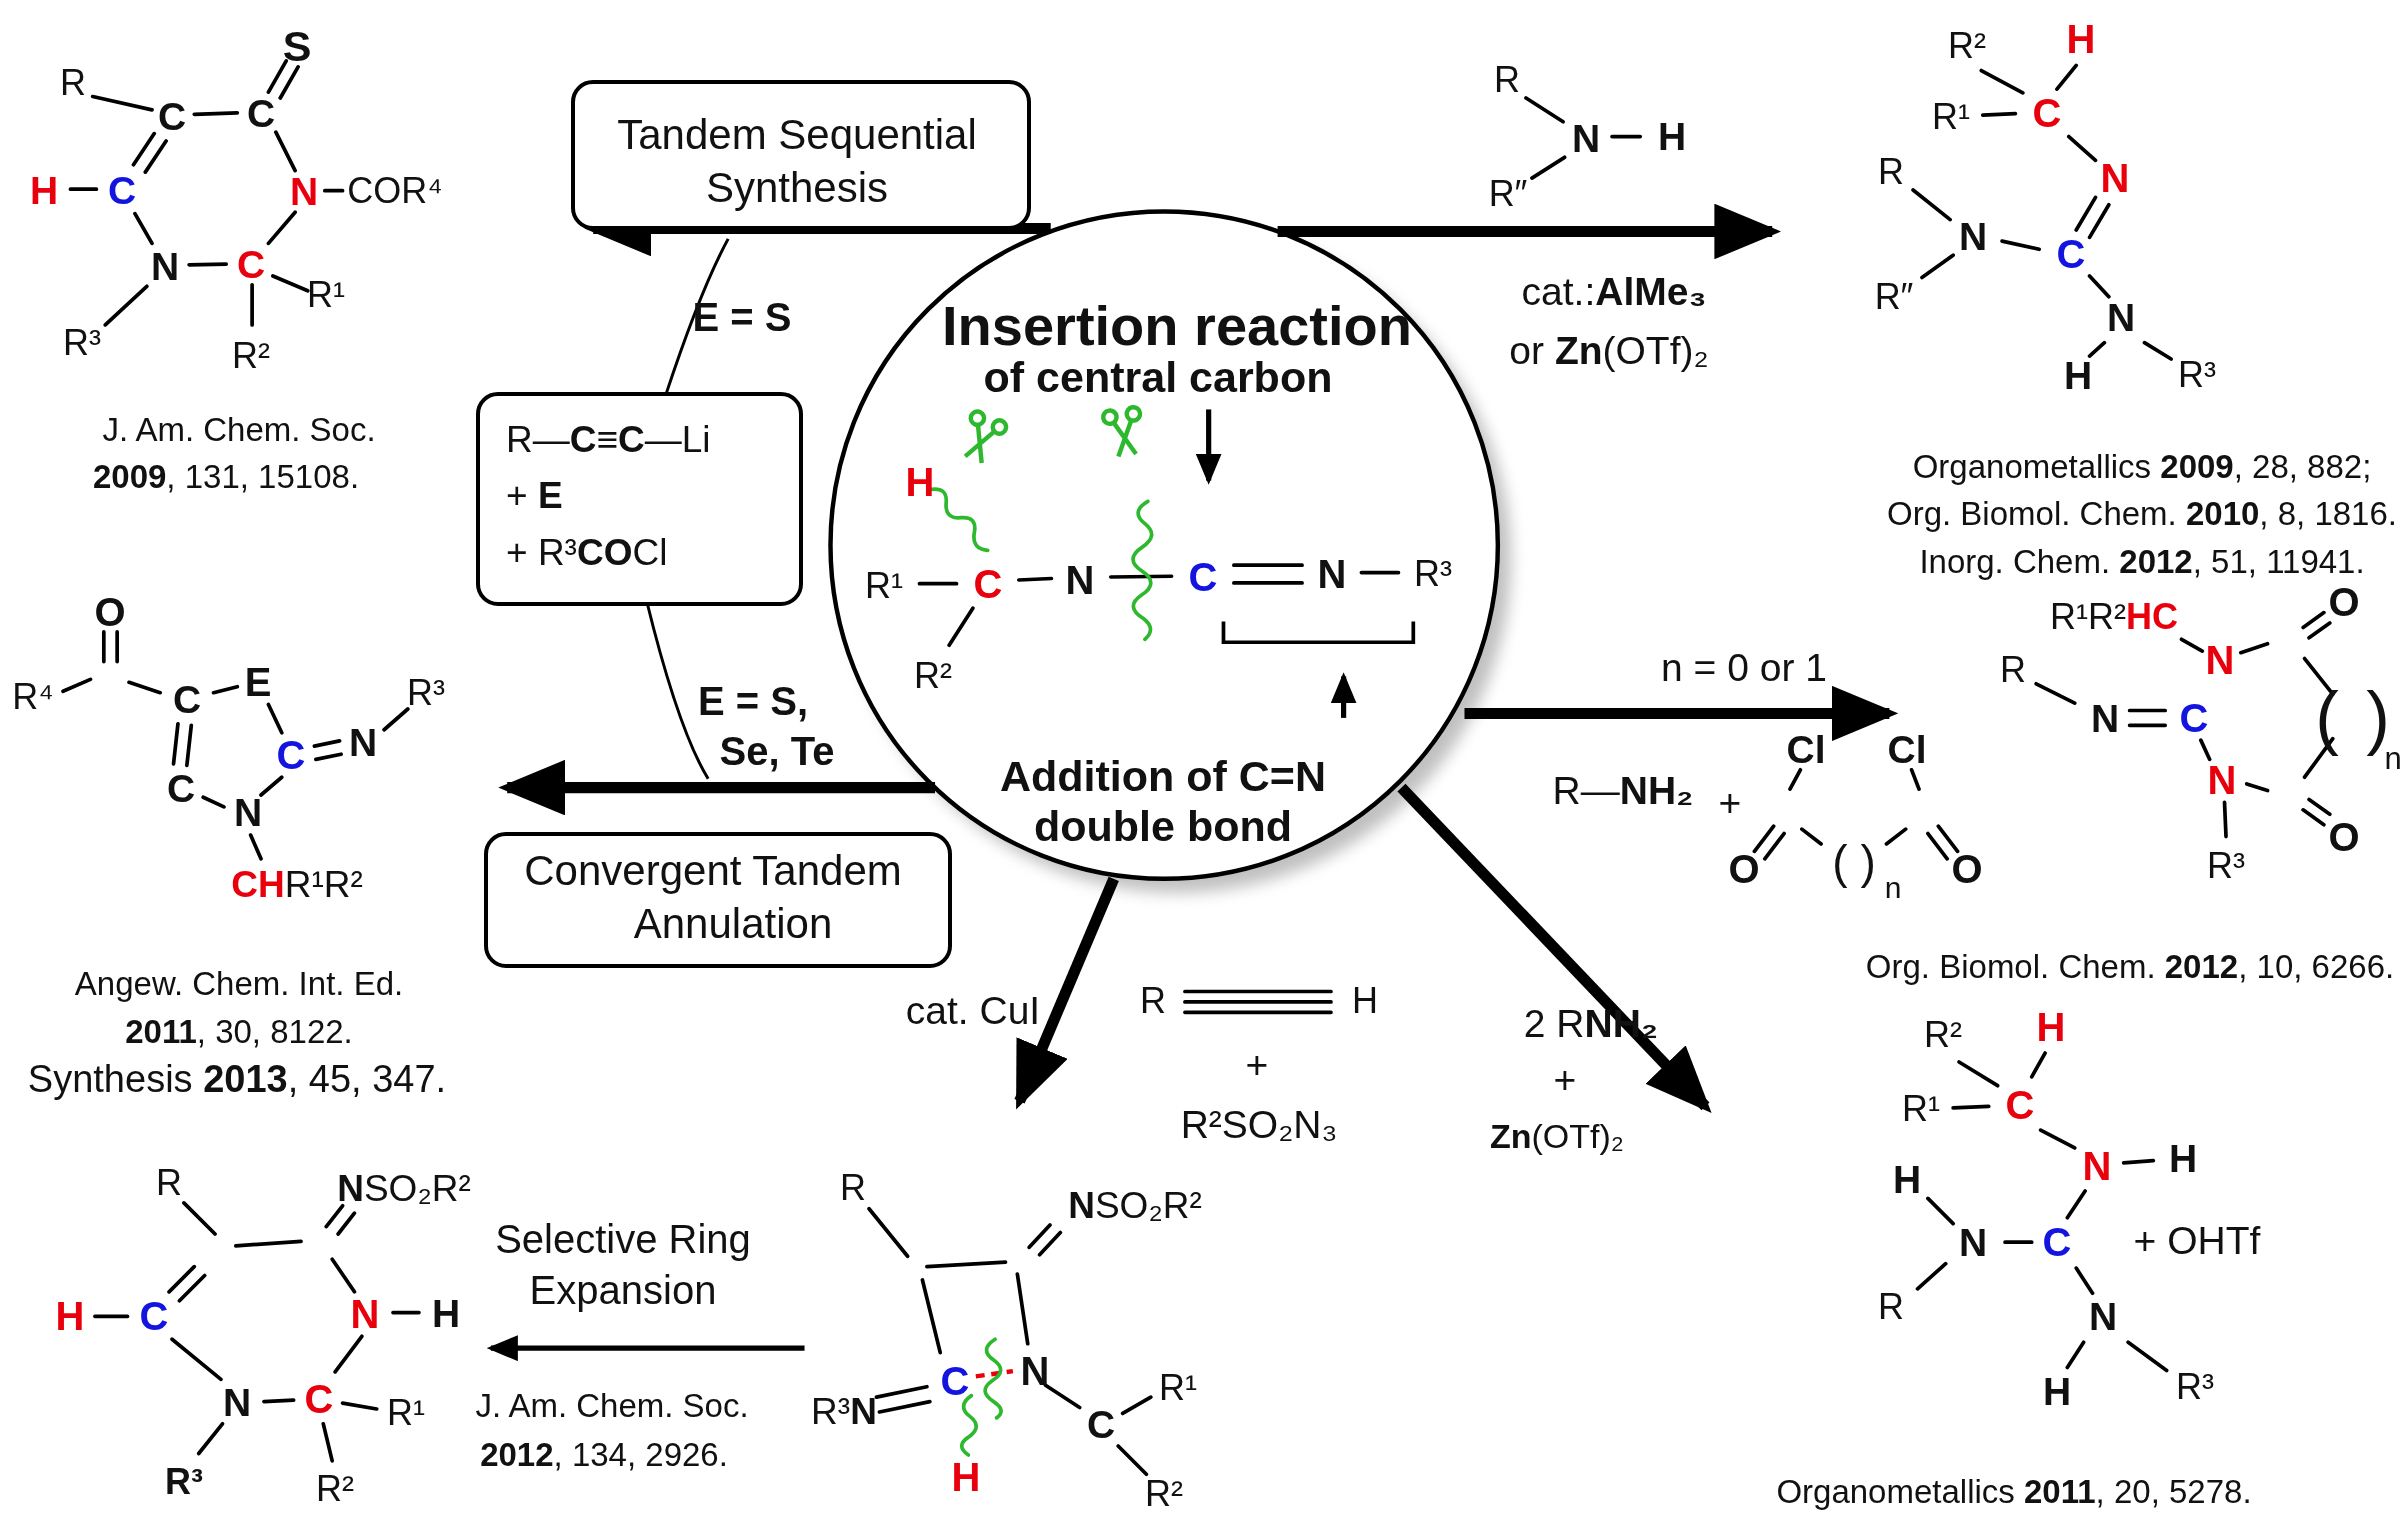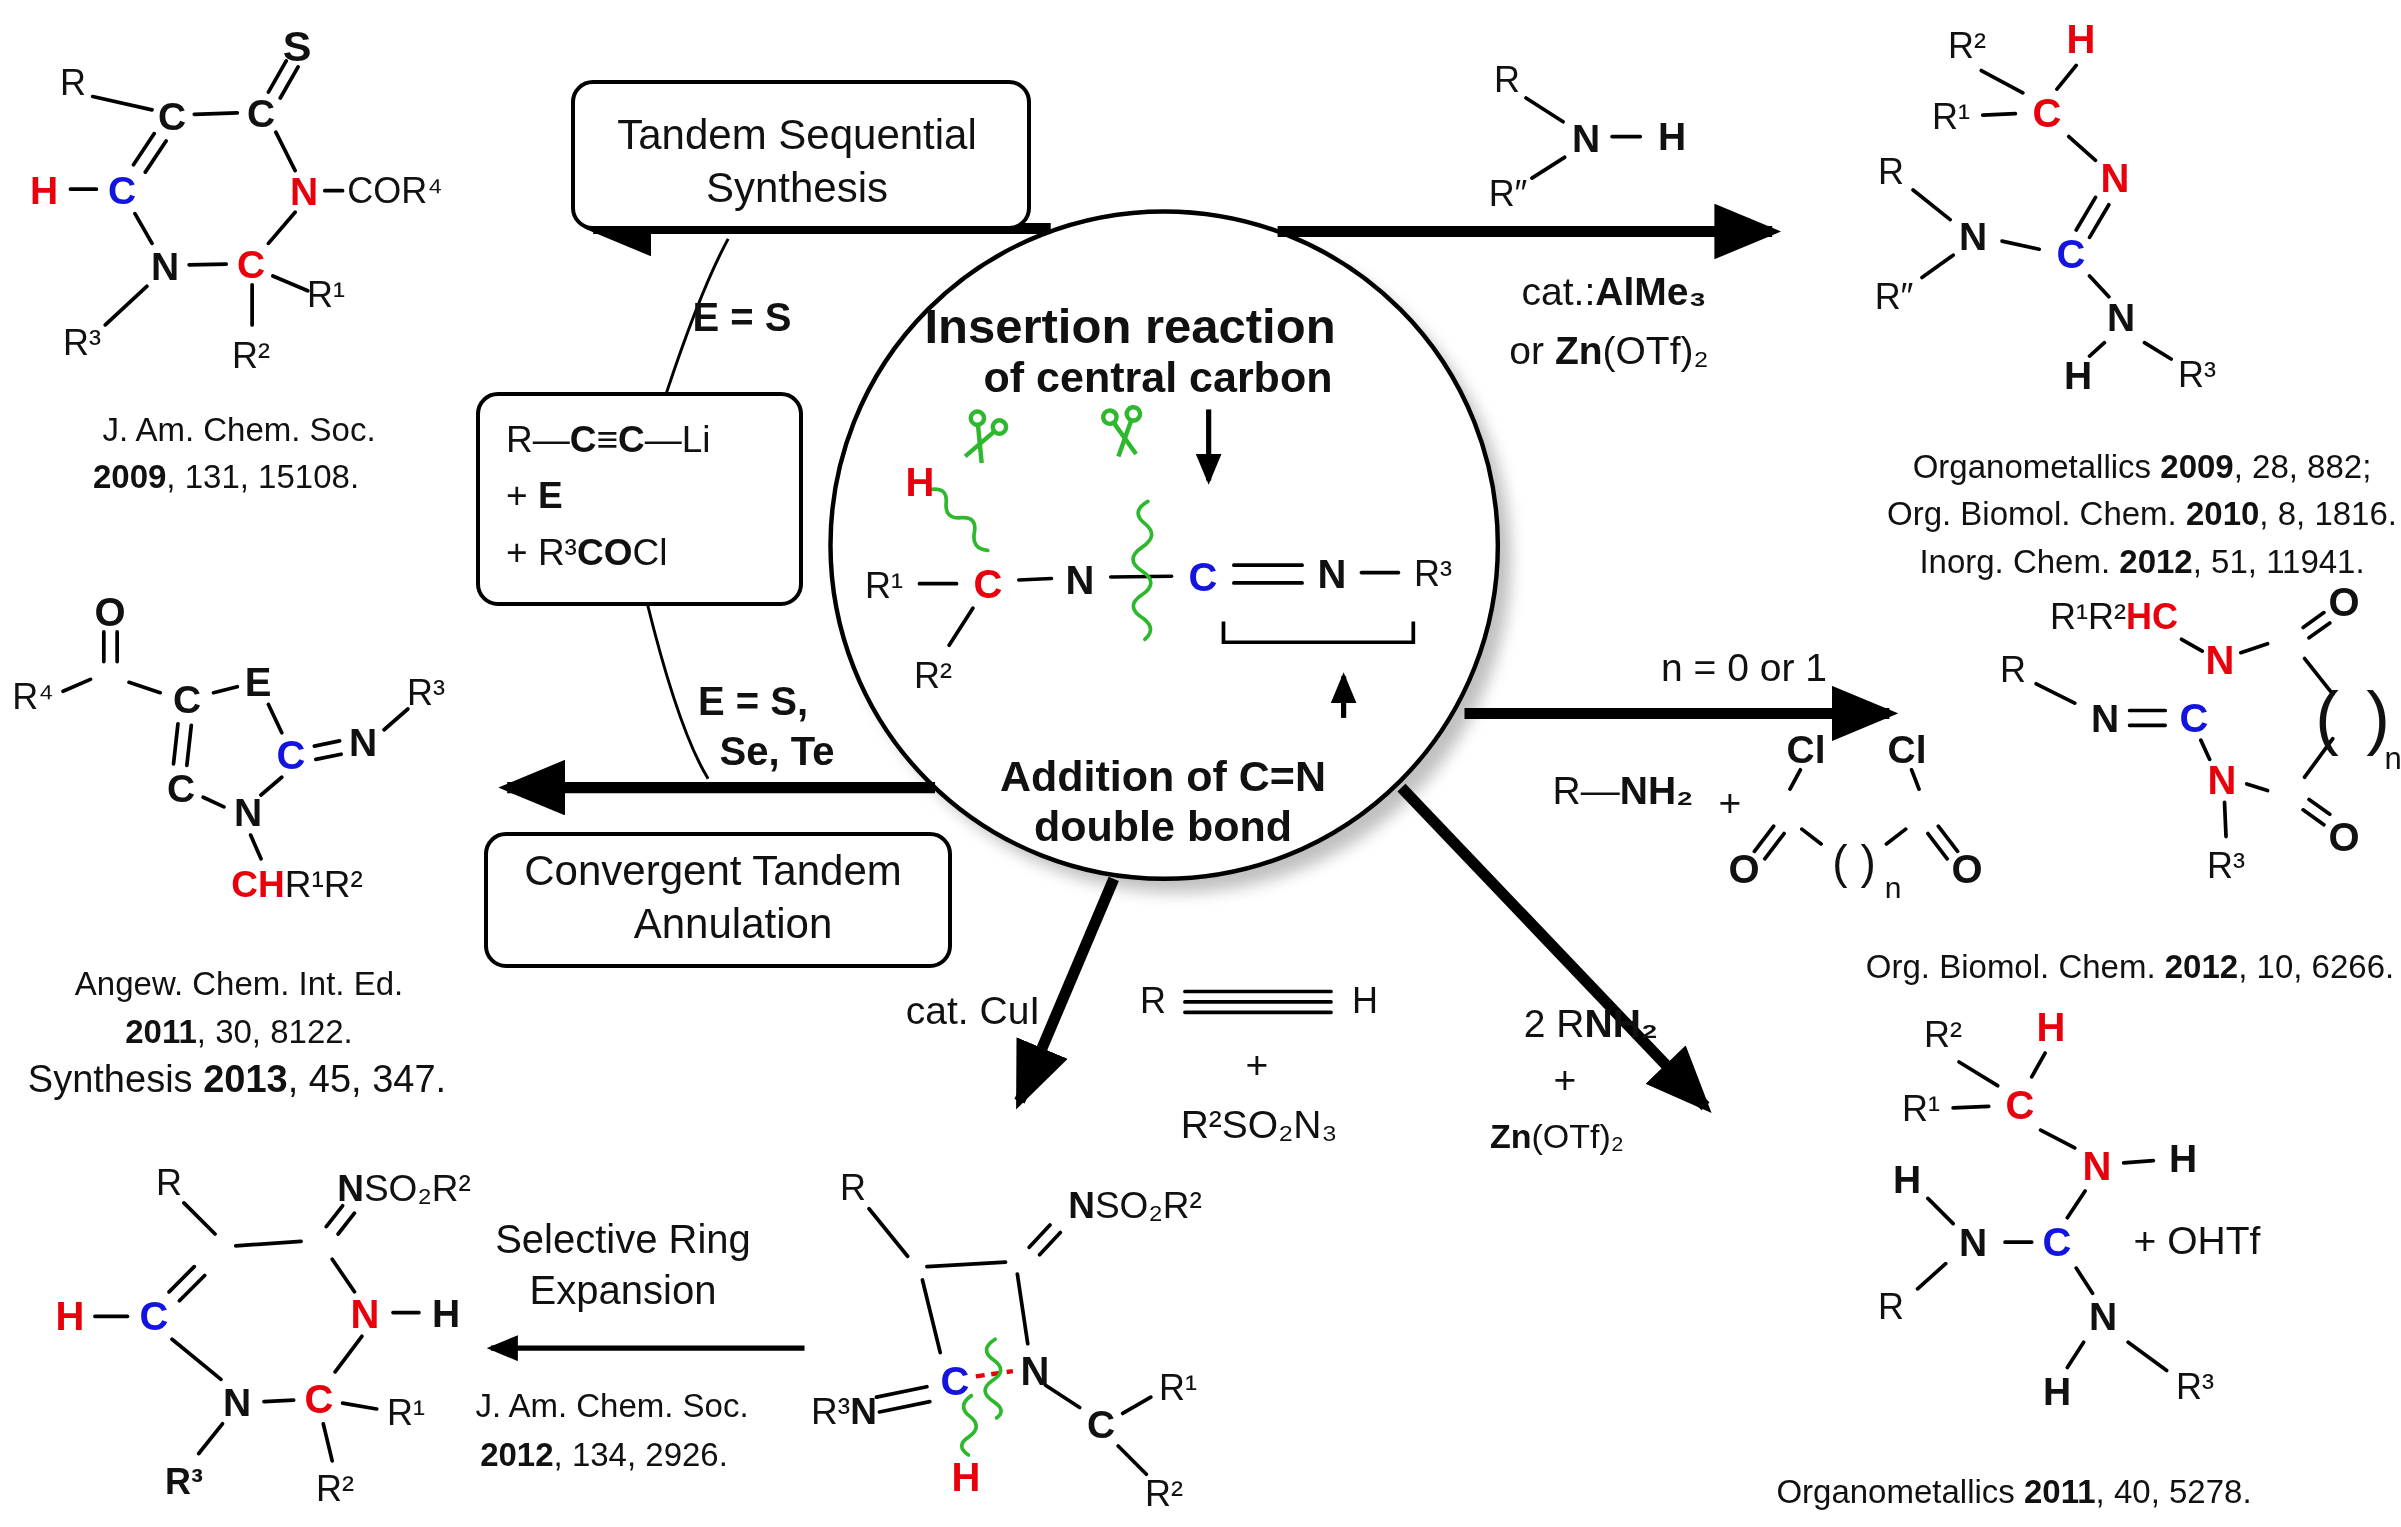--- a/index.html
+++ b/index.html
@@ -147,21 +147,21 @@
 
     <use href="#scissors" transform="translate(1302,560) rotate(22 22 32)"></use>
     <use href="#scissors" transform="translate(1494,552) rotate(-8 22 32)"></use>
   </svg>
 
   <div class="box" style="left:571px;top:80px;width:452px;height:142px"></div>
   <div class="box" style="left:476px;top:392px;width:319px;height:206px"></div>
   <div class="box" style="left:484px;top:832px;width:460px;height:128px"></div>
 
   <div id="labels">
-      <div class="lbl" style="left: 1130px; top: 326px; font-size: 49px;"><span class="seg-b">Insertion reaction</span></div>
+      <div class="lbl" style="left: 1177px; top: 326px; font-size: 56px;"><span class="seg-b">Insertion reaction</span></div>
       <div class="lbl" style="left: 1158px; top: 377px; font-size: 43px;"><span class="seg-b">of central carbon</span></div>
       <div class="lbl" style="left: 920px; top: 482px; font-size: 40px;"><span class="seg-b seg-r">H</span></div>
       <div class="lbl" style="left: 884px; top: 586px; font-size: 36px;"><span>R¹</span></div>
       <div class="lbl" style="left: 988px; top: 584px; font-size: 40px;"><span class="seg-b seg-r">C</span></div>
       <div class="lbl" style="left: 1080px; top: 580px; font-size: 40px;"><span class="seg-b">N</span></div>
       <div class="lbl" style="left: 1203px; top: 577px; font-size: 40px;"><span class="seg-b seg-bl">C</span></div>
       <div class="lbl" style="left: 1332px; top: 574px; font-size: 40px;"><span class="seg-b">N</span></div>
       <div class="lbl" style="left: 1433px; top: 574px; font-size: 36px;"><span>R³</span></div>
       <div class="lbl" style="left: 933px; top: 676px; font-size: 36px;"><span>R²</span></div>
       <div class="lbl" style="left: 1163px; top: 776px; font-size: 43px;"><span class="seg-b">Addition of C=N</span></div>
@@ -240,21 +240,21 @@
       <div class="lbl" style="left: 2097px; top: 1166px; font-size: 40px;"><span class="seg-b seg-r">N</span></div>
       <div class="lbl" style="left: 2183px; top: 1158px; font-size: 39px;"><span class="seg-b">H</span></div>
       <div class="lbl" style="left: 2057px; top: 1242px; font-size: 40px;"><span class="seg-b seg-bl">C</span></div>
       <div class="lbl" style="left: 2197px; top: 1240px; font-size: 39px;"><span>+  OHTf</span></div>
       <div class="lbl" style="left: 1973px; top: 1242px; font-size: 39px;"><span class="seg-b">N</span></div>
       <div class="lbl" style="left: 1907px; top: 1179px; font-size: 39px;"><span class="seg-b">H</span></div>
       <div class="lbl" style="left: 1891px; top: 1307px; font-size: 36px;"><span>R</span></div>
       <div class="lbl" style="left: 2103px; top: 1316px; font-size: 39px;"><span class="seg-b">N</span></div>
       <div class="lbl" style="left: 2057px; top: 1391px; font-size: 39px;"><span class="seg-b">H</span></div>
       <div class="lbl" style="left: 2195px; top: 1387px; font-size: 36px;"><span>R³</span></div>
-      <div class="lbl" style="left: 2014px; top: 1491px; font-size: 33px;"><span class="seg-i">Organometallics </span><span class="seg-b">2011</span><span>, </span><span class="seg-i">40</span><span>, 5278.</span></div>
+      <div class="lbl" style="left: 2014px; top: 1491px; font-size: 33px;"><span class="seg-i">Organometallics </span><span class="seg-b">2011</span><span>, </span><span class="seg-i">20</span><span>, 5278.</span></div>
       <div class="lbl" style="left: 973px; top: 1010px; font-size: 39px;"><span>cat. CuI</span></div>
       <div class="lbl" style="left: 1153px; top: 1001px; font-size: 36px;"><span>R</span></div>
       <div class="lbl" style="left: 1365px; top: 1001px; font-size: 36px;"><span>H</span></div>
       <div class="lbl" style="left: 1257px; top: 1064px; font-size: 39px;"><span>+</span></div>
       <div class="lbl" style="left: 1259px; top: 1124px; font-size: 39px;"><span>R²SO₂N₃</span></div>
       <div class="lbl" style="left: 853px; top: 1188px; font-size: 36px;"><span>R</span></div>
       <div class="lbl" style="left: 1135px; top: 1205px; font-size: 37px;"><span class="seg-b">N</span><span>SO₂R²</span></div>
       <div class="lbl" style="left: 844px; top: 1411px; font-size: 37px;"><span>R³</span><span class="seg-b">N</span></div>
       <div class="lbl" style="left: 955px; top: 1381px; font-size: 40px;"><span class="seg-b seg-bl">C</span></div>
       <div class="lbl" style="left: 1035px; top: 1371px; font-size: 40px;"><span class="seg-b">N</span></div>

